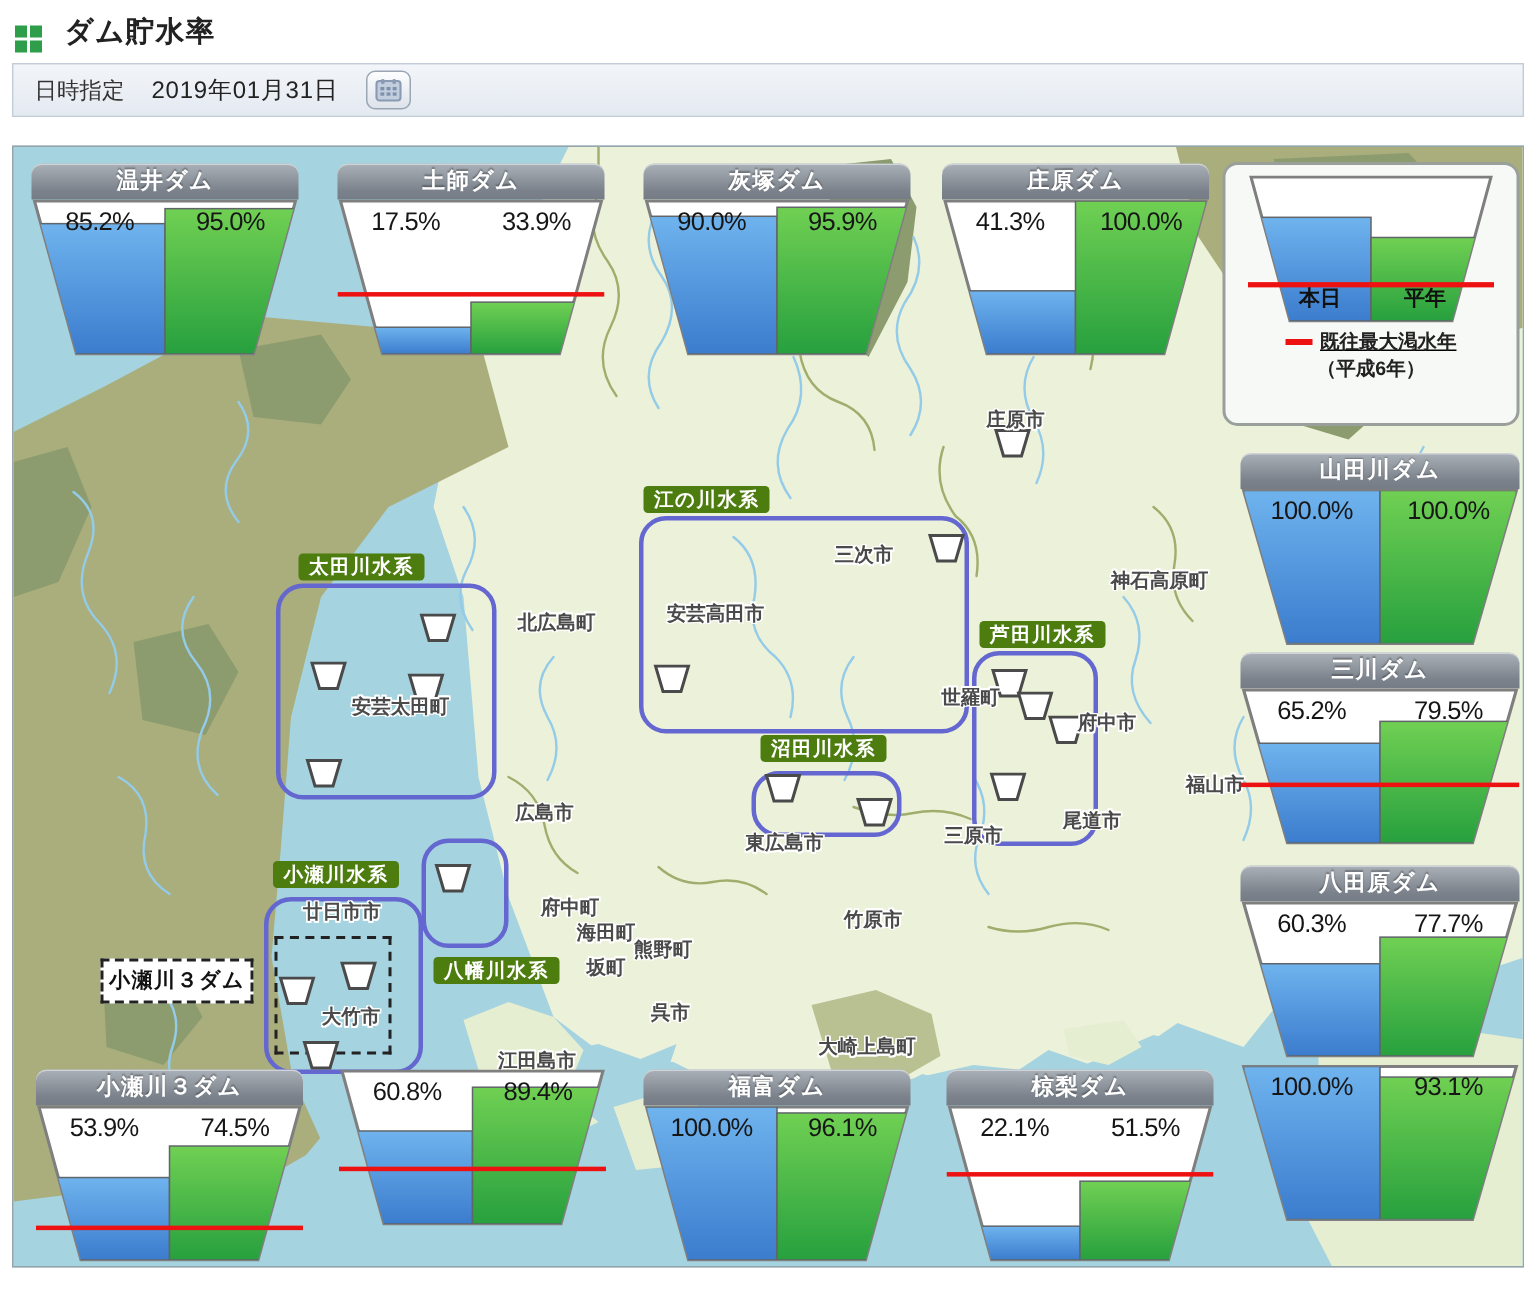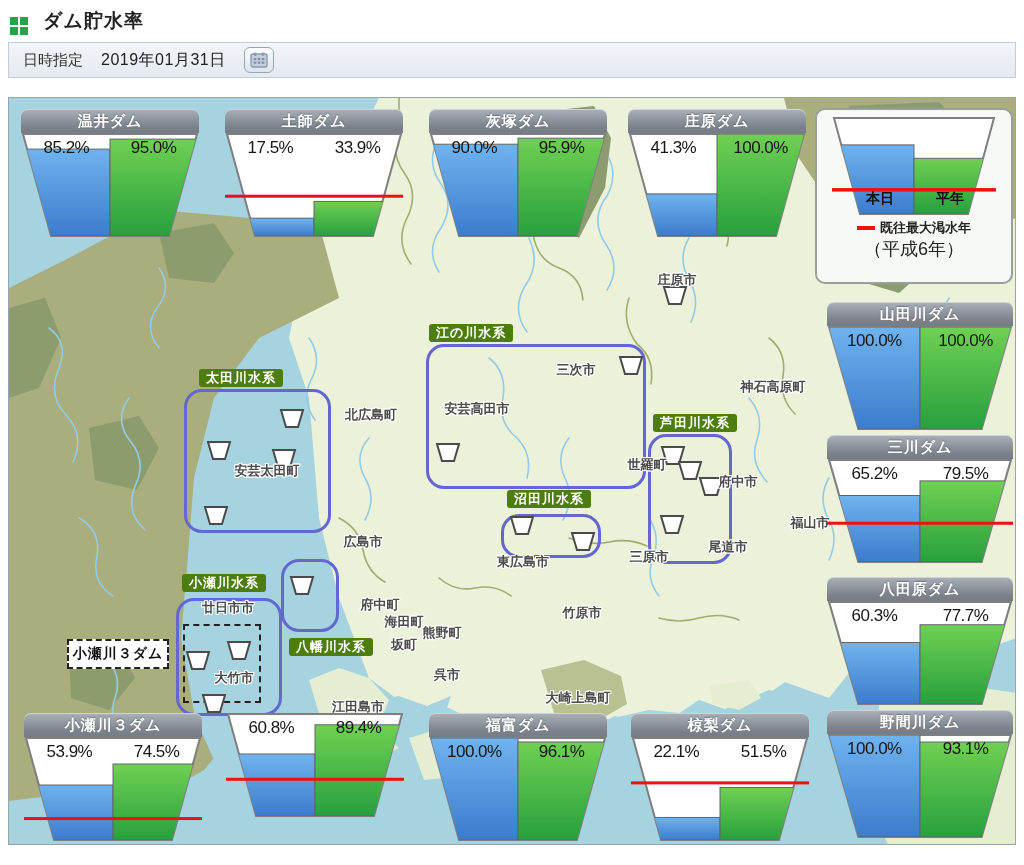--- a/index.html
+++ b/index.html
@@ -49,24 +49,24 @@
   .drought { fill:#ee1111; }
   .pct { position:absolute; top:5px; font-size:17px; color:#161616; text-align:center; letter-spacing:-0.5px; }
   .pct-today { left:2%; width:47%; }
   .pct-normal { left:51%; width:47%; }
 
   
   .legend-box { position:absolute; z-index:10; left:806px; top:10px; width:198px; height:176px;
     background:#f7f9f6; border:2px solid #99a09c; border-radius:10px; padding-top:4px; }
   .legend-title { text-align:center; font-size:15px; font-weight:600; color:#222; letter-spacing:6px; }
   .legend-trap { display:block; margin:3px auto 0 auto; }
-  .legend-note { display:flex; align-items:center; justify-content:center; gap:5px; margin-top:4px; }
+  .legend-note { display:flex; align-items:center; justify-content:center; gap:5px; margin-top:4px;text-decoration:underline; }
   .legend-dash { width:18px; height:4px; background:#ee1111; }
   .legend-note-text { font-size:13px; color:#222; font-weight:600; }
-  .legend-sub { text-align:center; font-size:18px; color:#222; font-weight:400; margin-top:0; }
+  .legend-sub { text-align:center; font-size:13px; color:#222; font-weight:700; margin-top:0; }
 </style>
 </head>
 <body>
 
 <svg width="0" height="0" style="position:absolute">
   <defs>
     <linearGradient id="gBlue" x1="0" y1="0" x2="0" y2="1">
       <stop offset="0" stop-color="#6fb3ee"></stop>
         <stop offset="1" stop-color="#3b7ccd"></stop>
     </linearGradient>
@@ -389,21 +389,20 @@
           <rect class="bar-normal" x="89" width="87" y="23.745999999999995" height="79.254"></rect>
         </g>
 
       </svg>
       <span class="pct pct-today">60.3%</span>
       <span class="pct pct-normal">77.7%</span>
     </div>
   </div>
 
   <div class="dam-widget" style="left: 818px; top: 612px; width: 186px;">
-    <div class="dam-header">野間川ダム</div>
     <div class="dam-body">
       <svg viewBox="0 0 178 104" preserveAspectRatio="none">
         <polygon class="trap" points="2,1 176,1 148,103 30,103"></polygon>
         <g clip-path="url(#trapClip)">
           <rect class="bar-today" x="2" width="87" y="1" height="102"></rect>
           <rect class="bar-normal" x="89" width="87" y="8.038000000000011" height="94.96199999999999"></rect>
         </g>
 
       </svg>
       <span class="pct pct-today">100.0%</span>

